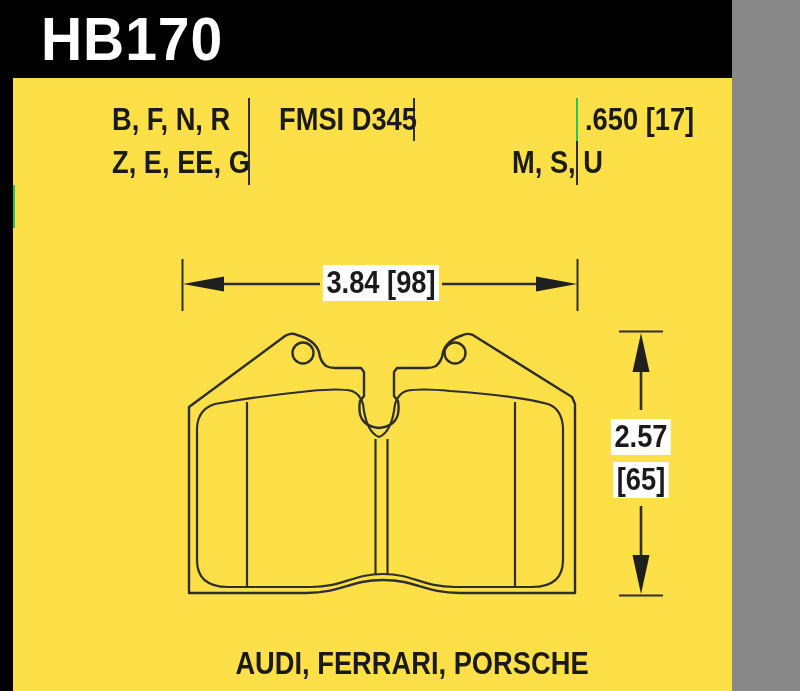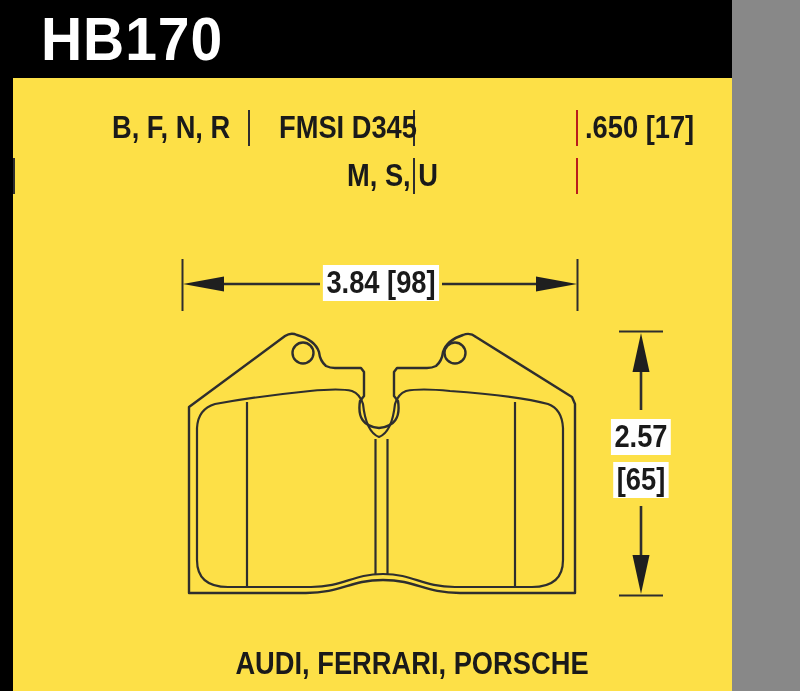--- a/index.html
+++ b/index.html
@@ -19,29 +19,29 @@
   }
   .left-stripe{
     position:absolute;left:0;top:78px;width:13px;height:613px;background:#000000;
   }
   
   .spec-table{
     position:absolute;left:13px;top:98px;width:777px;height:130px;
     display:grid;grid-template-columns:235px 165px 163px 214px;
     grid-template-rows:1fr 1fr 1fr;
   }
-  .cell{display:flex;overflow:visible;margin-top:12px;}
+  .cell{display:flex;align-items:center;overflow:visible;}
   .cell span{
     font-size:31px;font-weight:bold;white-space:nowrap;
     transform:scaleX(.88);transform-origin:left center;color:#1a1a1a;
   }
   .col-1{padding-left:99px;}
   .col-2{border-left:2px solid #2e2e2e;padding-left:29px;}
   .col-3{border-left:2px solid #2e2e2e;}
-  .col-4{border-left:2px solid #b91c1c;padding-left:7px;}
+  .col-4{border-left:2px solid #22c55e;padding-left:7px;}
   
   .dim-label{
     position:absolute;font-size:31px;font-weight:bold;color:#1a1a1a;
     white-space:nowrap;transform:translate(-50%,-50%) scaleX(.88);
     transform-origin:center center;background:#fff;padding:0 4px;
   }
   .dim-width{left:381px;top:283px;}
   .dim-height-in{left:641px;top:437px;}
   .dim-height-mm{left:641px;top:480px;}
   
@@ -70,20 +70,23 @@
     <div class="cell col-2">
         <span>FMSI D345</span>
       </div>
     <div class="cell col-3">
         <span></span>
       </div>
     <div class="cell col-4">
         <span>.650 [17]</span>
       </div>
 
+    <div class="cell col-1">
+        <span>Z, E, EE, G</span>
+      </div>
     <div class="cell col-3">
         <span></span>
       </div>
 
     <div class="cell col-1">
         <span>M, S, U</span>
       </div>
     <div class="cell col-3">
         <span></span>
       </div>

